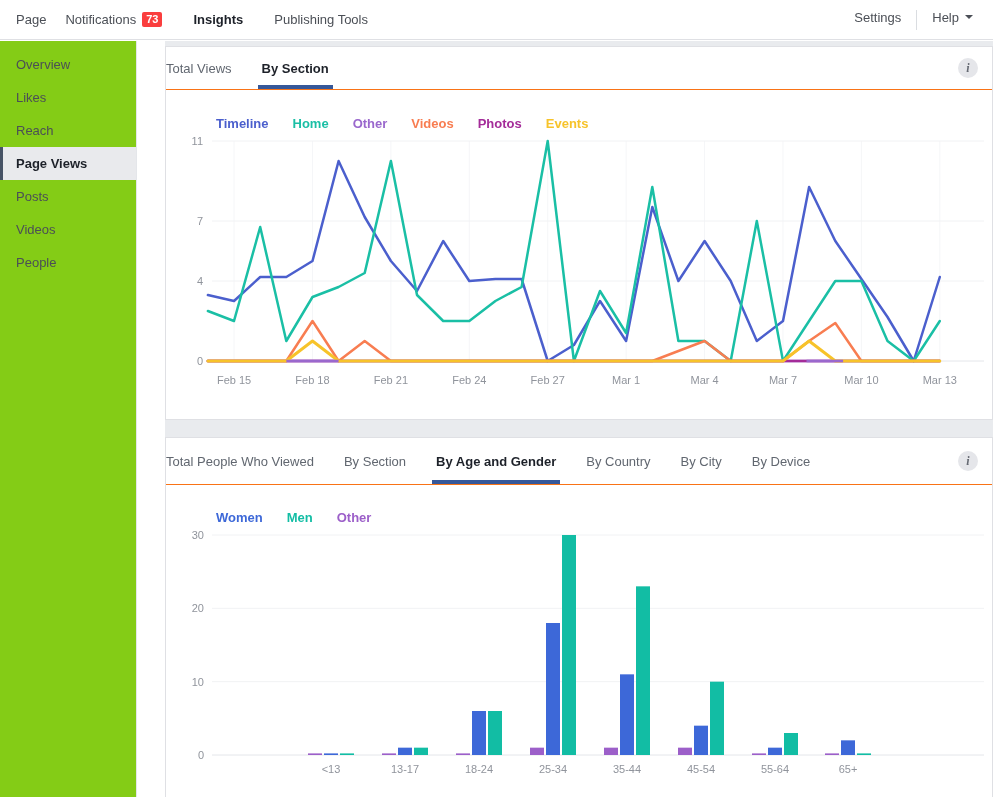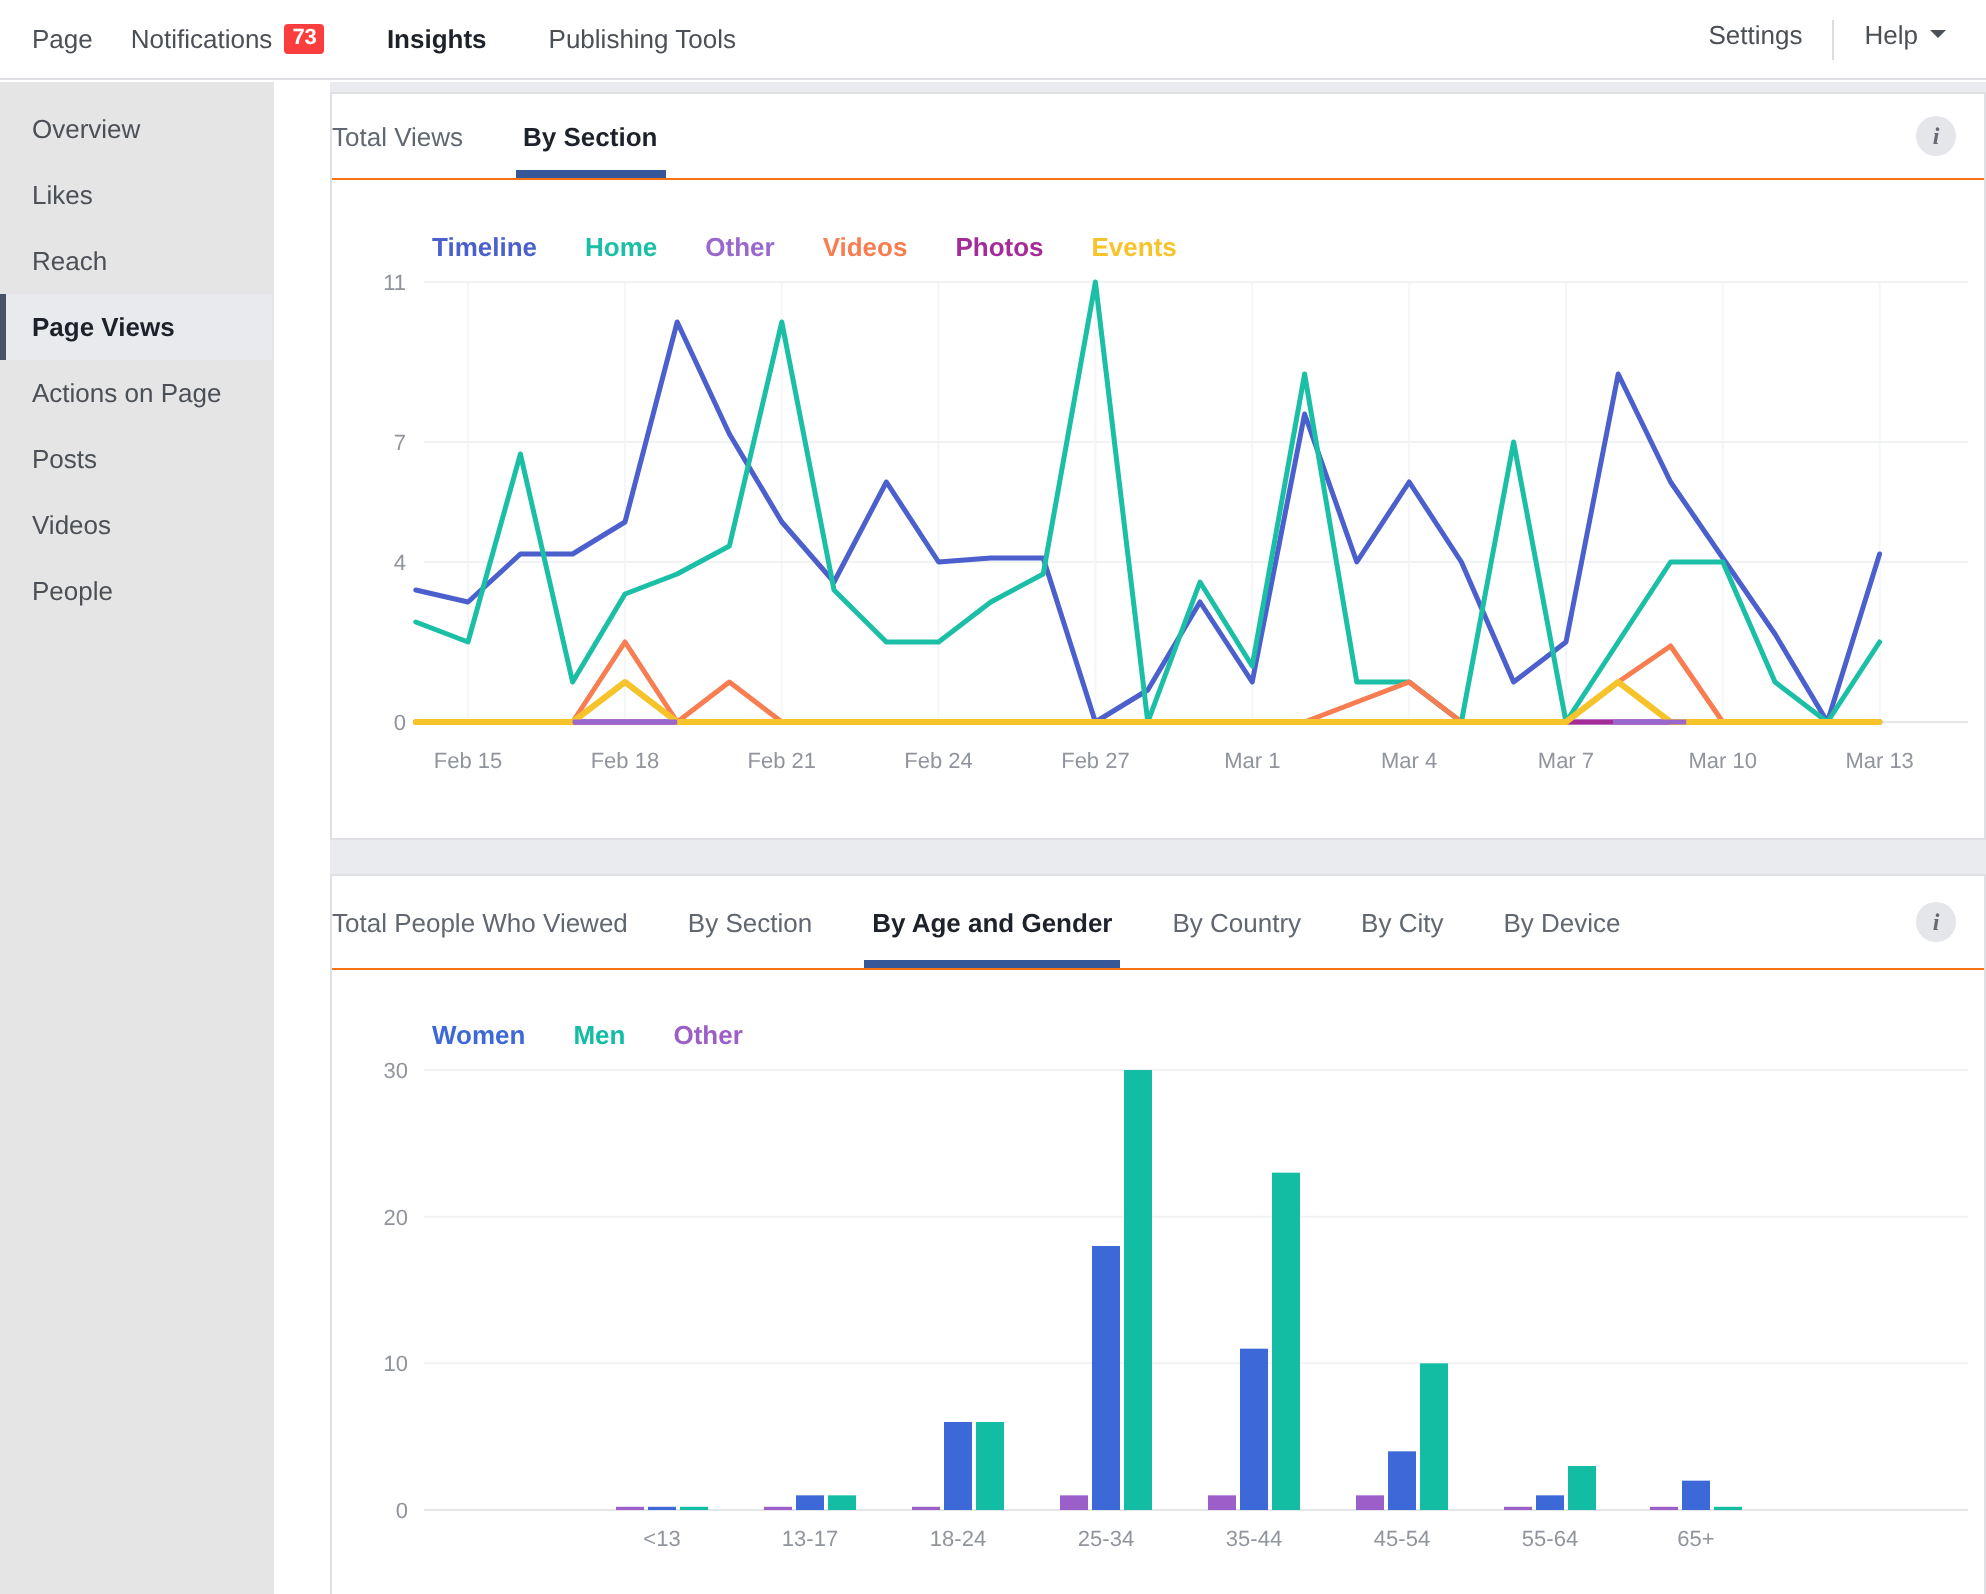--- a/index.html
+++ b/index.html
@@ -11,21 +11,21 @@
   .nav-item{font-size:13px;color:#4b4f56;margin-right:31px;display:flex;align-items:center;cursor:pointer;}
   .nav-item.first{margin-right:19px;}
   .nav-item.active{font-weight:bold;color:#1d2129;}
   .badge{background:#fa3e3e;color:#fff;font-size:11px;font-weight:bold;border-radius:2px;
          padding:1px 4px;margin-left:6px;line-height:13px;}
   .nav-right{margin-left:auto;display:flex;align-items:flex-start;padding-right:20px;}
   .nav-divider{width:1px;height:20px;background:#dadde1;margin:0 15px;}
   .caret{width:0;height:0;border-left:4px solid transparent;border-right:4px solid transparent;
          border-top:4px solid #4b4f56;margin-left:6px;display:inline-block;}
   
-  .sidebar{position:absolute;top:41px;left:0;width:137px;bottom:0;background:#e5e5e5;
+  .sidebar{position:absolute;top:41px;left:0;width:137px;bottom:0;background:#84cc16;
            border-right:1px solid #e4e6ea;box-sizing:border-box;padding-top:7px;}
   .side-item{font-size:13px;color:#4b4f56;padding:9px 16px;cursor:pointer;}
   .side-item.active{background:#e9eaed;font-weight:bold;color:#1d2129;
                     border-left:3px solid #475366;padding-left:13px;}
   
   .main{position:absolute;left:165px;top:41px;right:0;bottom:0;background:#e9ebee;}
   .card{position:absolute;left:0;width:828px;background:#fff;border:1px solid #dfe0e4;
         box-sizing:border-box;}
   .card1{top:5px;height:374px;}
   .card2{top:396px;height:364px;border-bottom:none;}
@@ -68,21 +68,20 @@
       <span class="caret"></span>
     </div>
   </div>
 </div>
 
 <div class="sidebar">
   <div class="side-item">Overview</div>
   <div class="side-item">Likes</div>
   <div class="side-item">Reach</div>
   <div class="side-item active">Page Views</div>
-  <div class="side-item">Actions on Page</div>
   <div class="side-item">Posts</div>
   <div class="side-item">Videos</div>
   <div class="side-item">People</div>
 </div>
 
 <div class="main">
 
   <div class="card card1">
     <div class="tabbar tabbar1">
       <div class="tab">Total Views</div>

